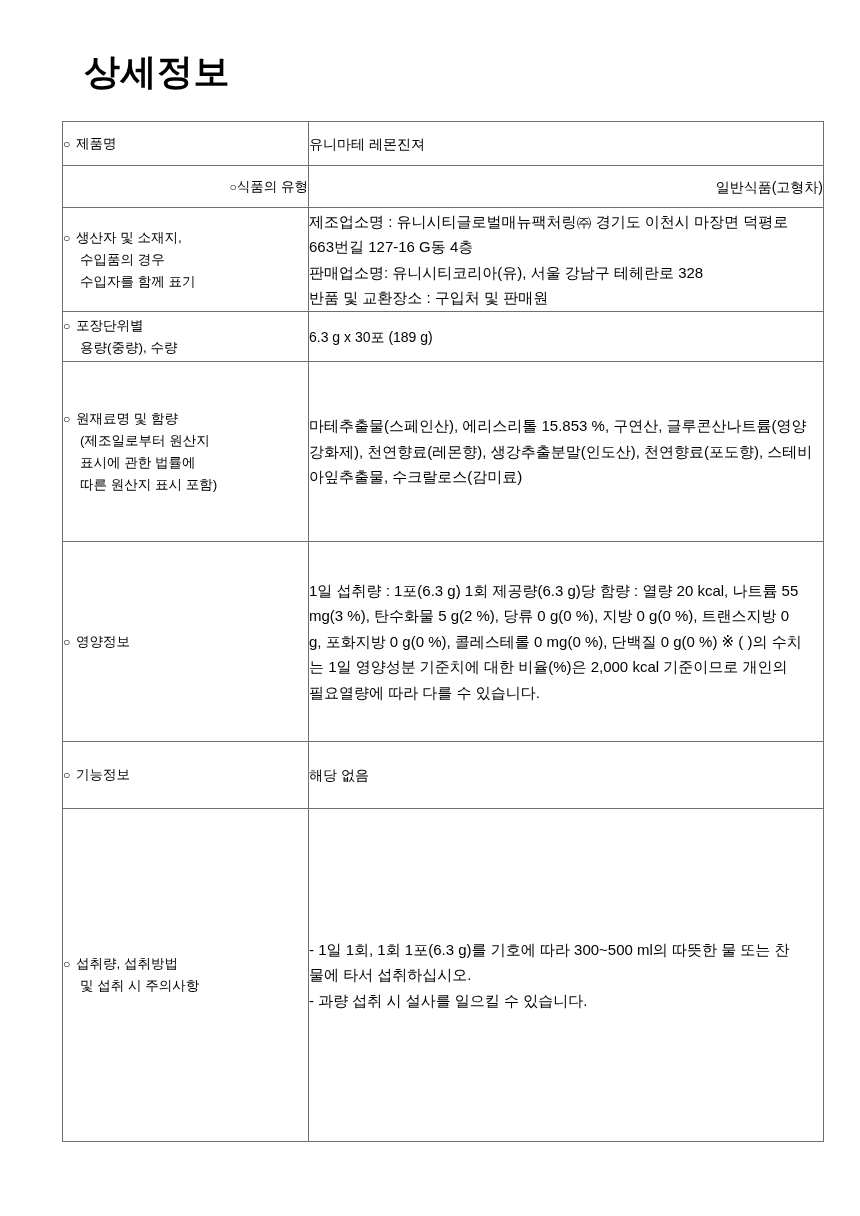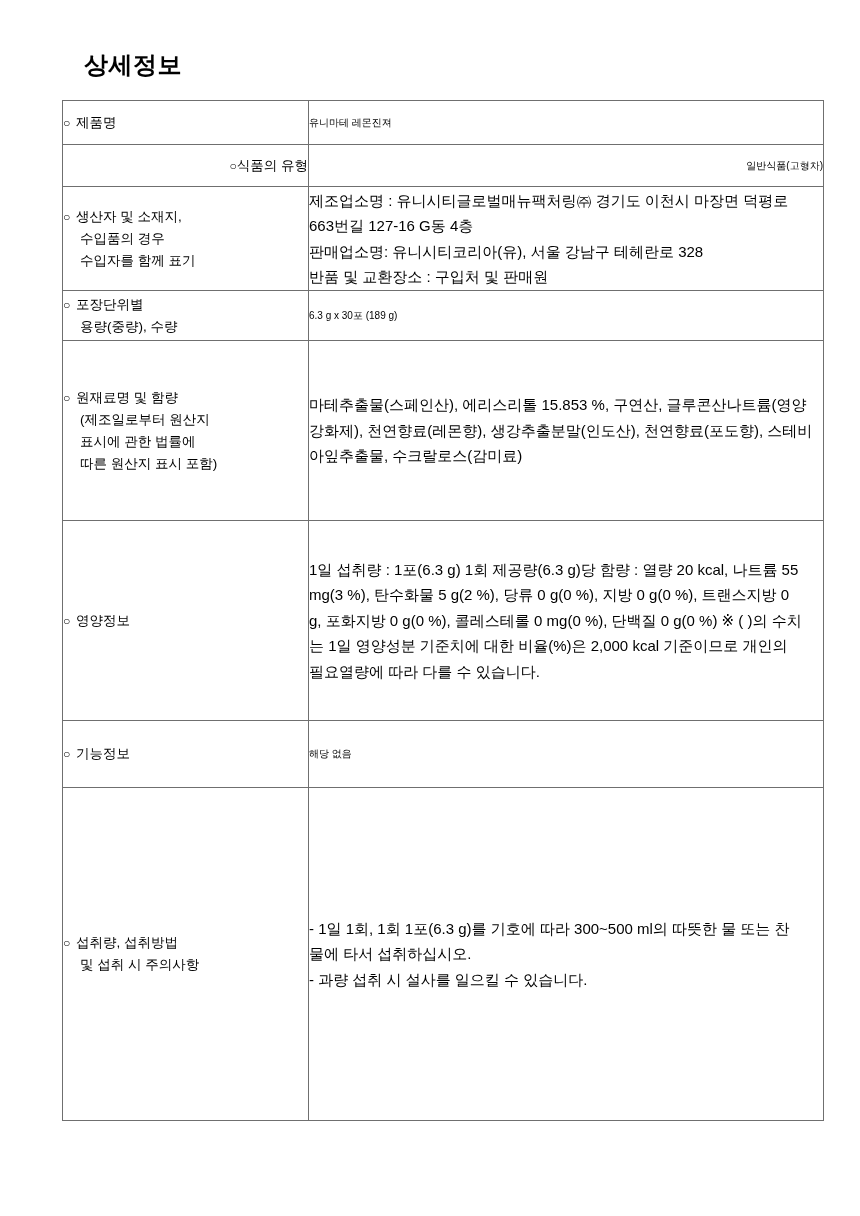--- a/index.html
+++ b/index.html
@@ -16,30 +16,30 @@
     overflow: hidden;
   }
   .page {
     position: absolute;
     inset: 0;
   }
   .page-title {
     position: absolute;
     left: 84px;
     top: 52px;
-    font-size: 24px;
+    font-size: 36px;
     font-weight: bold;
     letter-spacing: 0.5px;
     line-height: 1.1;
     white-space: nowrap;
   }
   table.info-table {
     position: absolute;
     left: 62px;
-    top: 100px;
+    top: 121px;
     width: 759px;
     border-collapse: collapse;
     table-layout: fixed;
   }
   table.info-table td {
     border: 1px solid #6f6f6f;
     vertical-align: middle;
     padding: 0;
   }
   td.label-cell {
@@ -61,21 +61,21 @@
   .label-line.cont {
     padding-left: 17px;
   }
   .bullet {
     display: inline-block;
     width: 13px;
     font-size: 12px;
     vertical-align: baseline;
   }
   .val-line {
-    font-size: 10px;
+    font-size: 14px;
     line-height: 24px;
     white-space: nowrap;
   }
   .nowrap-para {
     font-size: 15px;
     line-height: 25.5px;
   }
   
   .r-name    { height: 44px; }
   .r-type    { height: 42px; text-align: right; }

